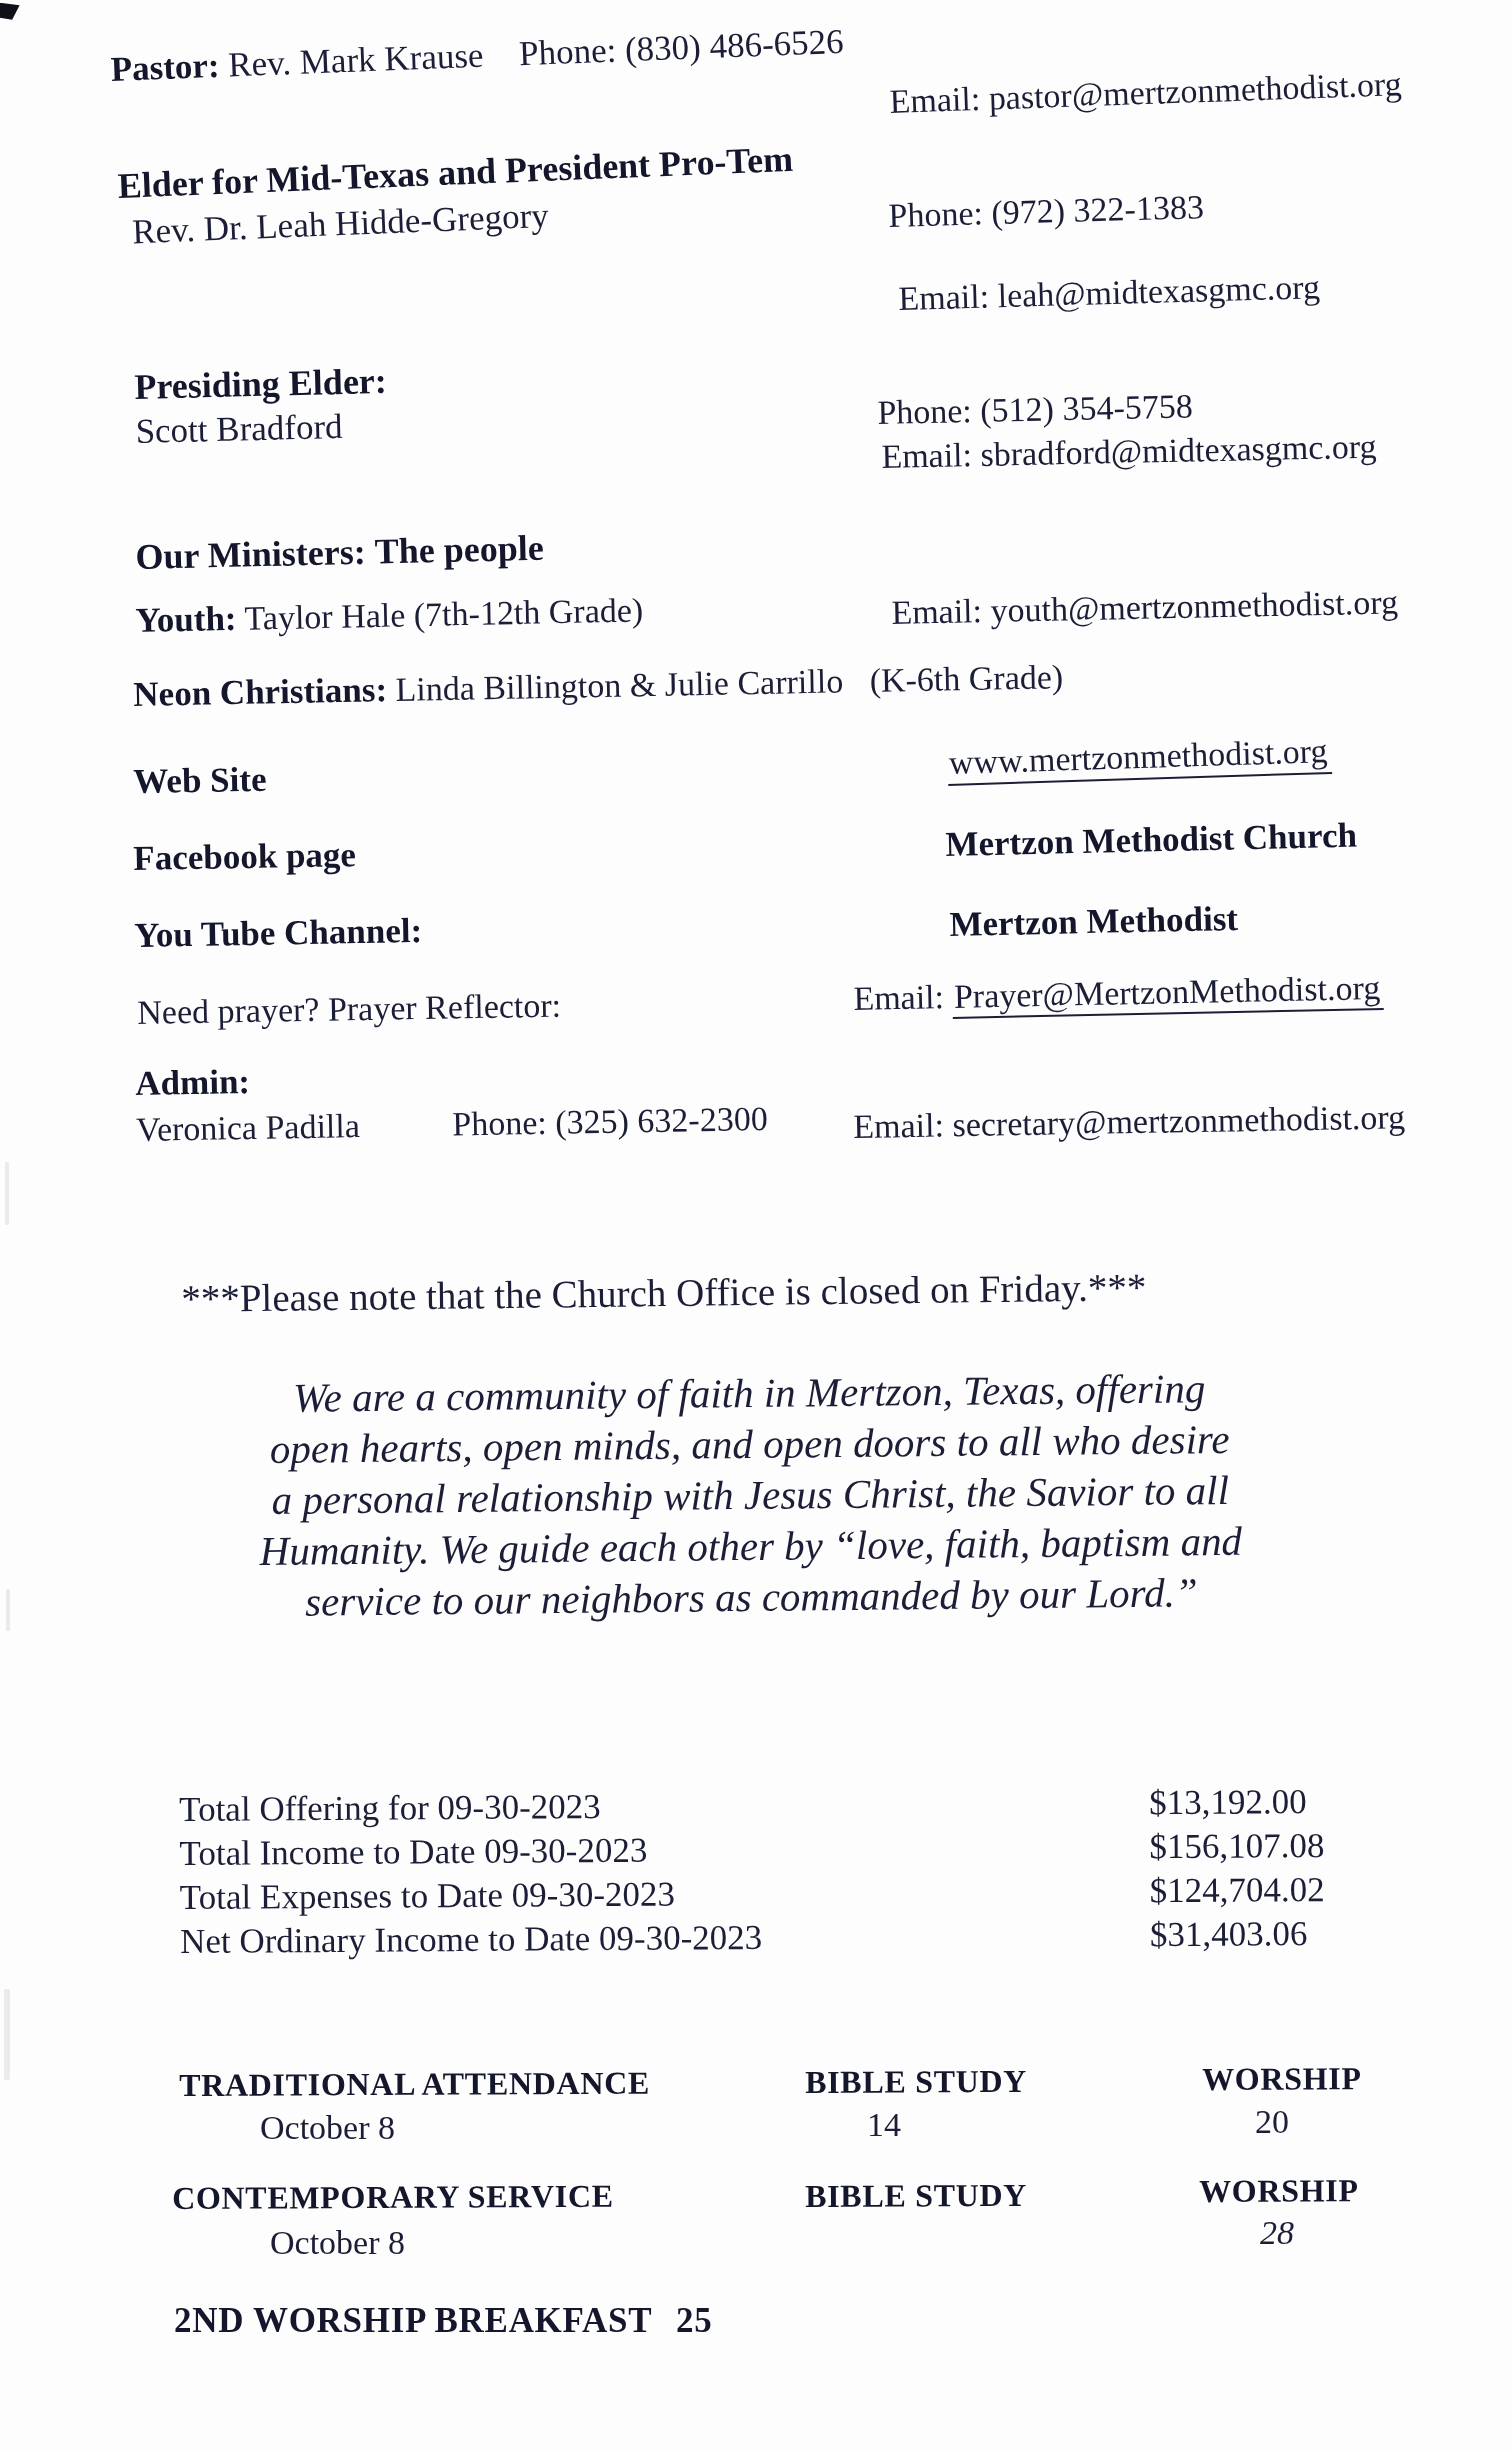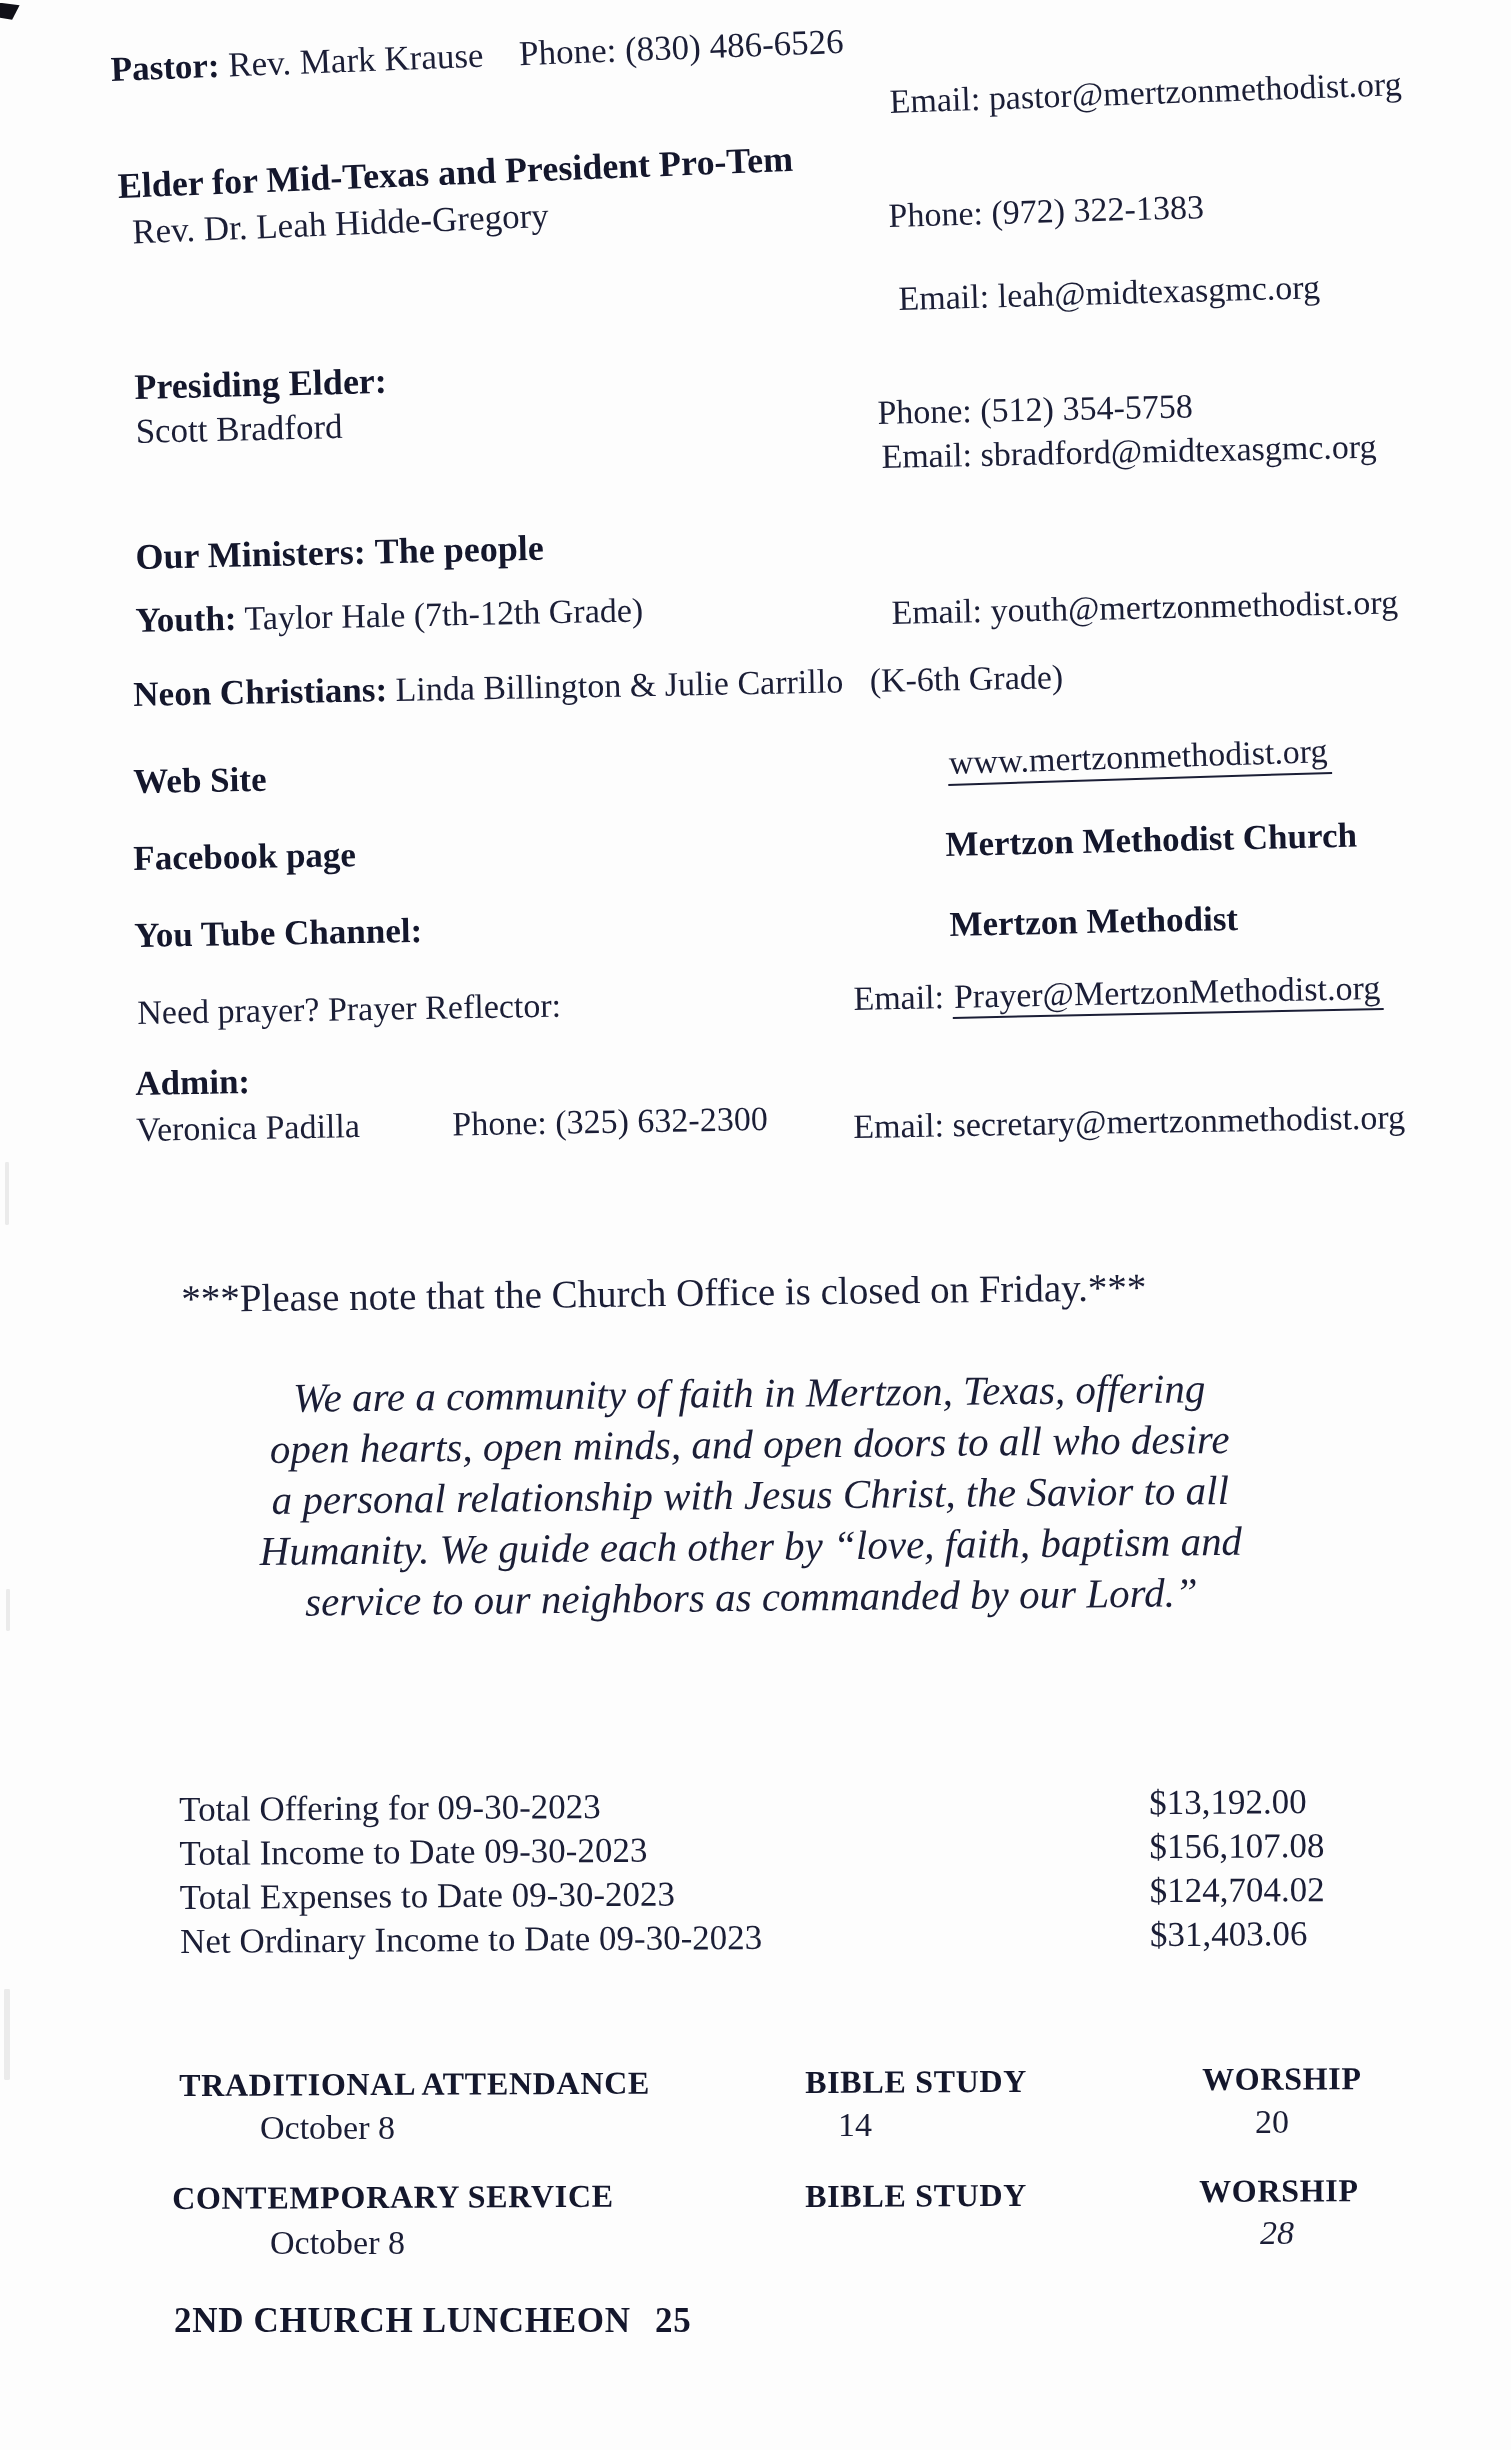--- a/index.html
+++ b/index.html
@@ -130,29 +130,29 @@
     </div>
     <div class="fin-row">
       <span>Net Ordinary Income to Date 09-30-2023</span>
       <span class="fin-amount">$31,403.06</span>
     </div>
   </div>
 
   <div class="t fs46 b" style="left:179px;top:2067px;transform:rotate(-0.3deg);letter-spacing:0.7px;">TRADITIONAL ATTENDANCE</div>
   <div class="t fs48" style="left:260px;top:2109px;">October 8</div>
   <div class="t fs46 b" style="left:805px;top:2064px;transform:rotate(-0.3deg);letter-spacing:0.7px;">BIBLE STUDY</div>
-  <div class="t fs48" style="left:838px;top:2106px;">14</div>
+  <div class="t fs48" style="left:867px;top:2106px;">14</div>
   <div class="t fs46 b" style="left:1202px;top:2061px;transform:rotate(-0.3deg);letter-spacing:0.7px;">WORSHIP</div>
   <div class="t fs48" style="left:1255px;top:2103px;">20</div>
 
   <div class="t fs46 b" style="left:172px;top:2180px;transform:rotate(-0.3deg);letter-spacing:0.7px;">CONTEMPORARY SERVICE</div>
   <div class="t fs48" style="left:270px;top:2224px;">October 8</div>
   <div class="t fs46 b" style="left:805px;top:2178px;transform:rotate(-0.3deg);letter-spacing:0.7px;">BIBLE STUDY</div>
   <div class="t fs46 b" style="left:1199px;top:2173px;transform:rotate(-0.3deg);letter-spacing:0.7px;">WORSHIP</div>
   <div class="t fs48 it" style="left:1260px;top:2214px;text-align:center;">28</div>
 
   <div class="t fs50 b" style="left:174px;top:2301px;letter-spacing:0.7px;">
-    <span>2ND CHURCH LUNCHEON</span>
+    <span>2ND WORSHIP BREAKFAST</span>
     <span style="margin-left:15px;font-weight:bold;">25</span>
   </div>
 
 </div>
 
 
 </body></html>

